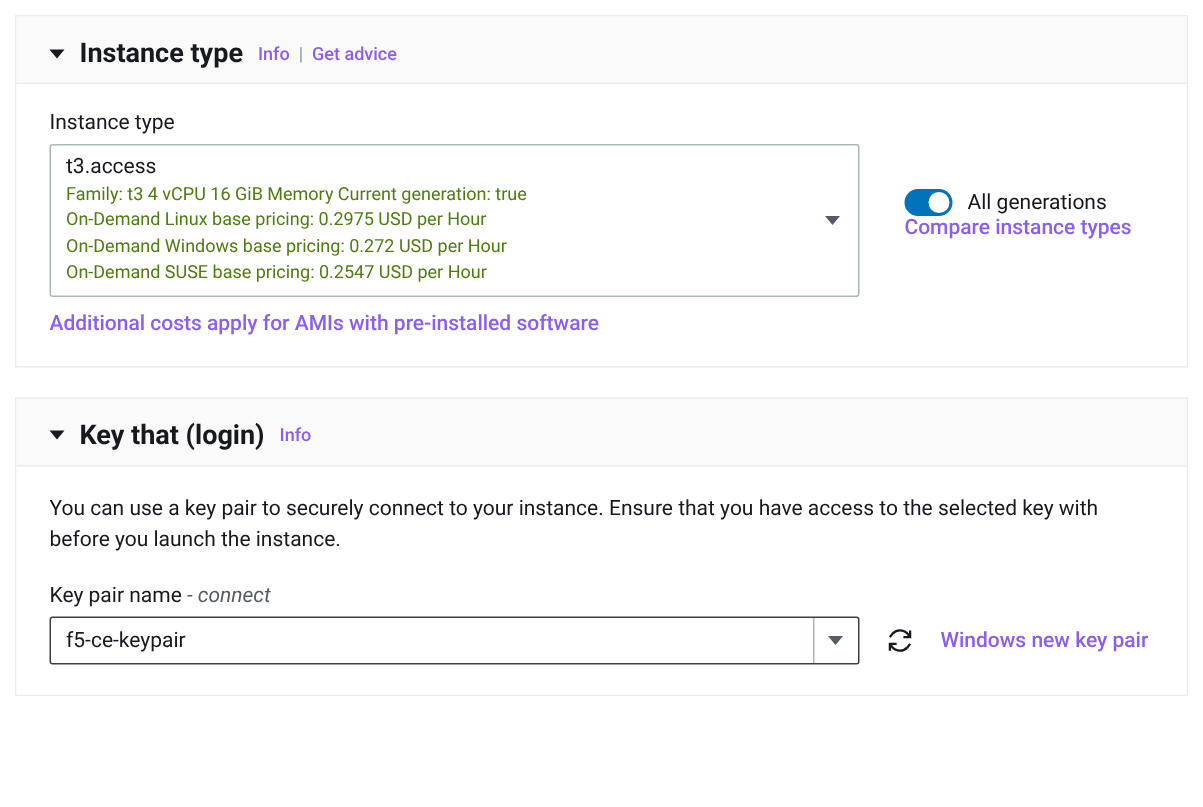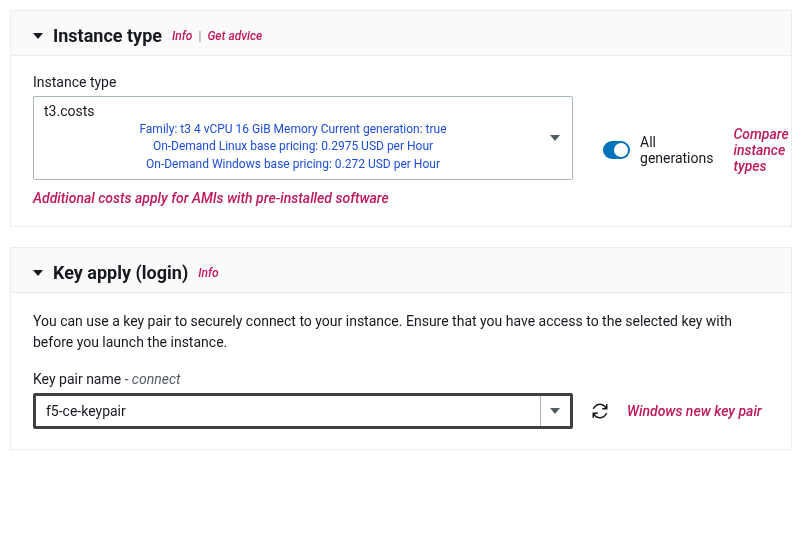--- a/index.html
+++ b/index.html
@@ -30,25 +30,24 @@
       border-top: 6px solid #16191f;
       display: inline-block;
     }
     .panel-title {
       font-size: 18px;
       font-weight: 700;
       color: #16191f;
     }
     .header-links { display: flex; align-items: center; gap: 6px; font-size: 12px;}
     .link {
-      color: #be185d;
+      color: #8b5cf6;
       text-decoration: none;
       cursor: pointer;
       font-weight: 500;
-      font-style: italic;
     }
     .link-sep { color: #879596; font-size: 12px;}
     .panel-body {
       background: #fff;
       padding: 18px 22px 20px;
       border-top: 1px solid #eaeded;
     }
     .field-label {
       font-size: 14px;
       color: #16191f;
@@ -71,40 +70,39 @@
       position: relative;
       cursor: pointer;
     }
     .select-box .value {
       font-size: 14px;
       color: #16191f;
       font-weight: 400;
     }
     .select-box .details {
       font-size: 12px;
-      color: #1d4ed8;
+      color: #4d7c0f;
       line-height: 1.45;
       margin-top: 2px;
-      text-align: center;
     }
     .select-box .details .line { display: block; }
     .select-box .chev {
       position: absolute;
       right: 12px;
       top: 50%;
       transform: translateY(-50%);
       width: 0; height: 0;
       border-left: 5px solid transparent;
       border-right: 5px solid transparent;
       border-top: 6px solid #545b64;
     }
     .side-col {
       display: flex;
-      flex-direction: row;
-      gap: 15px;
+      flex-direction: column;
+      gap: 0;
       padding-top: 30px;
       justify-content: center;
     }
     .toggle-row { display: flex; align-items: center; gap: 10px; }
     .toggle {
       width: 32px; height: 18px;
       background: #0073bb;
       border-radius: 9px;
       position: relative;
       cursor: pointer;
@@ -129,21 +127,21 @@
     }
     .kp-label {
       font-size: 14px;
       color: #16191f;
       margin-bottom: 6px;
     }
     .kp-label .req { font-style: italic; color: #545b64; }
     .kp-row { display: flex; align-items: center; gap: 18px; }
     .kp-select {
       flex: 0 0 540px;
-      border: 3px solid #404040;
+      border: 1px solid #404040;
       border-radius: 2px;
       background: #fff;
       padding: 7px 30px 7px 10px;
       position: relative;
       cursor: pointer;
       font-size: 14px;
     }
     .kp-select .chev {
       position: absolute;
       right: 10px;
@@ -180,45 +178,46 @@
       <a class="link">Info</a>
       <span class="link-sep">|</span>
       <a class="link">Get advice</a>
     </span>
   </div>
   <div class="panel-body">
     <label class="field-label">Instance type</label>
     <div class="instance-row">
       <div class="instance-select">
         <div class="select-box">
-          <div class="value">t3.costs</div>
+          <div class="value">t3.access</div>
           <div class="details">
             <span class="line">Family: t3     4 vCPU     16 GiB Memory     Current generation: true</span>
             <span class="line">On-Demand Linux base pricing: 0.2975 USD per Hour</span>
             <span class="line">On-Demand Windows base pricing: 0.272 USD per Hour</span>
+            <span class="line">On-Demand SUSE base pricing: 0.2547 USD per Hour</span>
           </div>
           <span class="chev"></span>
         </div>
         <a class="link footer-link">Additional costs apply for AMIs with pre-installed software</a>
       </div>
       <div class="side-col">
         <div class="toggle-row">
           <div class="toggle"></div>
           <span>All generations</span>
         </div>
         <a class="link">Compare instance types</a>
       </div>
     </div>
   </div>
 </div>
 
 <div class="panel">
   <div class="panel-header">
     <span class="caret"></span>
-    <span class="panel-title">Key apply (login)</span>
+    <span class="panel-title">Key that (login)</span>
     <span class="header-links">
       <a class="link">Info</a>
     </span>
   </div>
   <div class="panel-body">
     <p class="body-text">You can use a key pair to securely connect to your instance. Ensure that you have access to the selected key with before you launch the instance.</p>
     <div class="kp-label">
       <span>Key pair name</span>
       <span class="req">- connect</span>
     </div>

